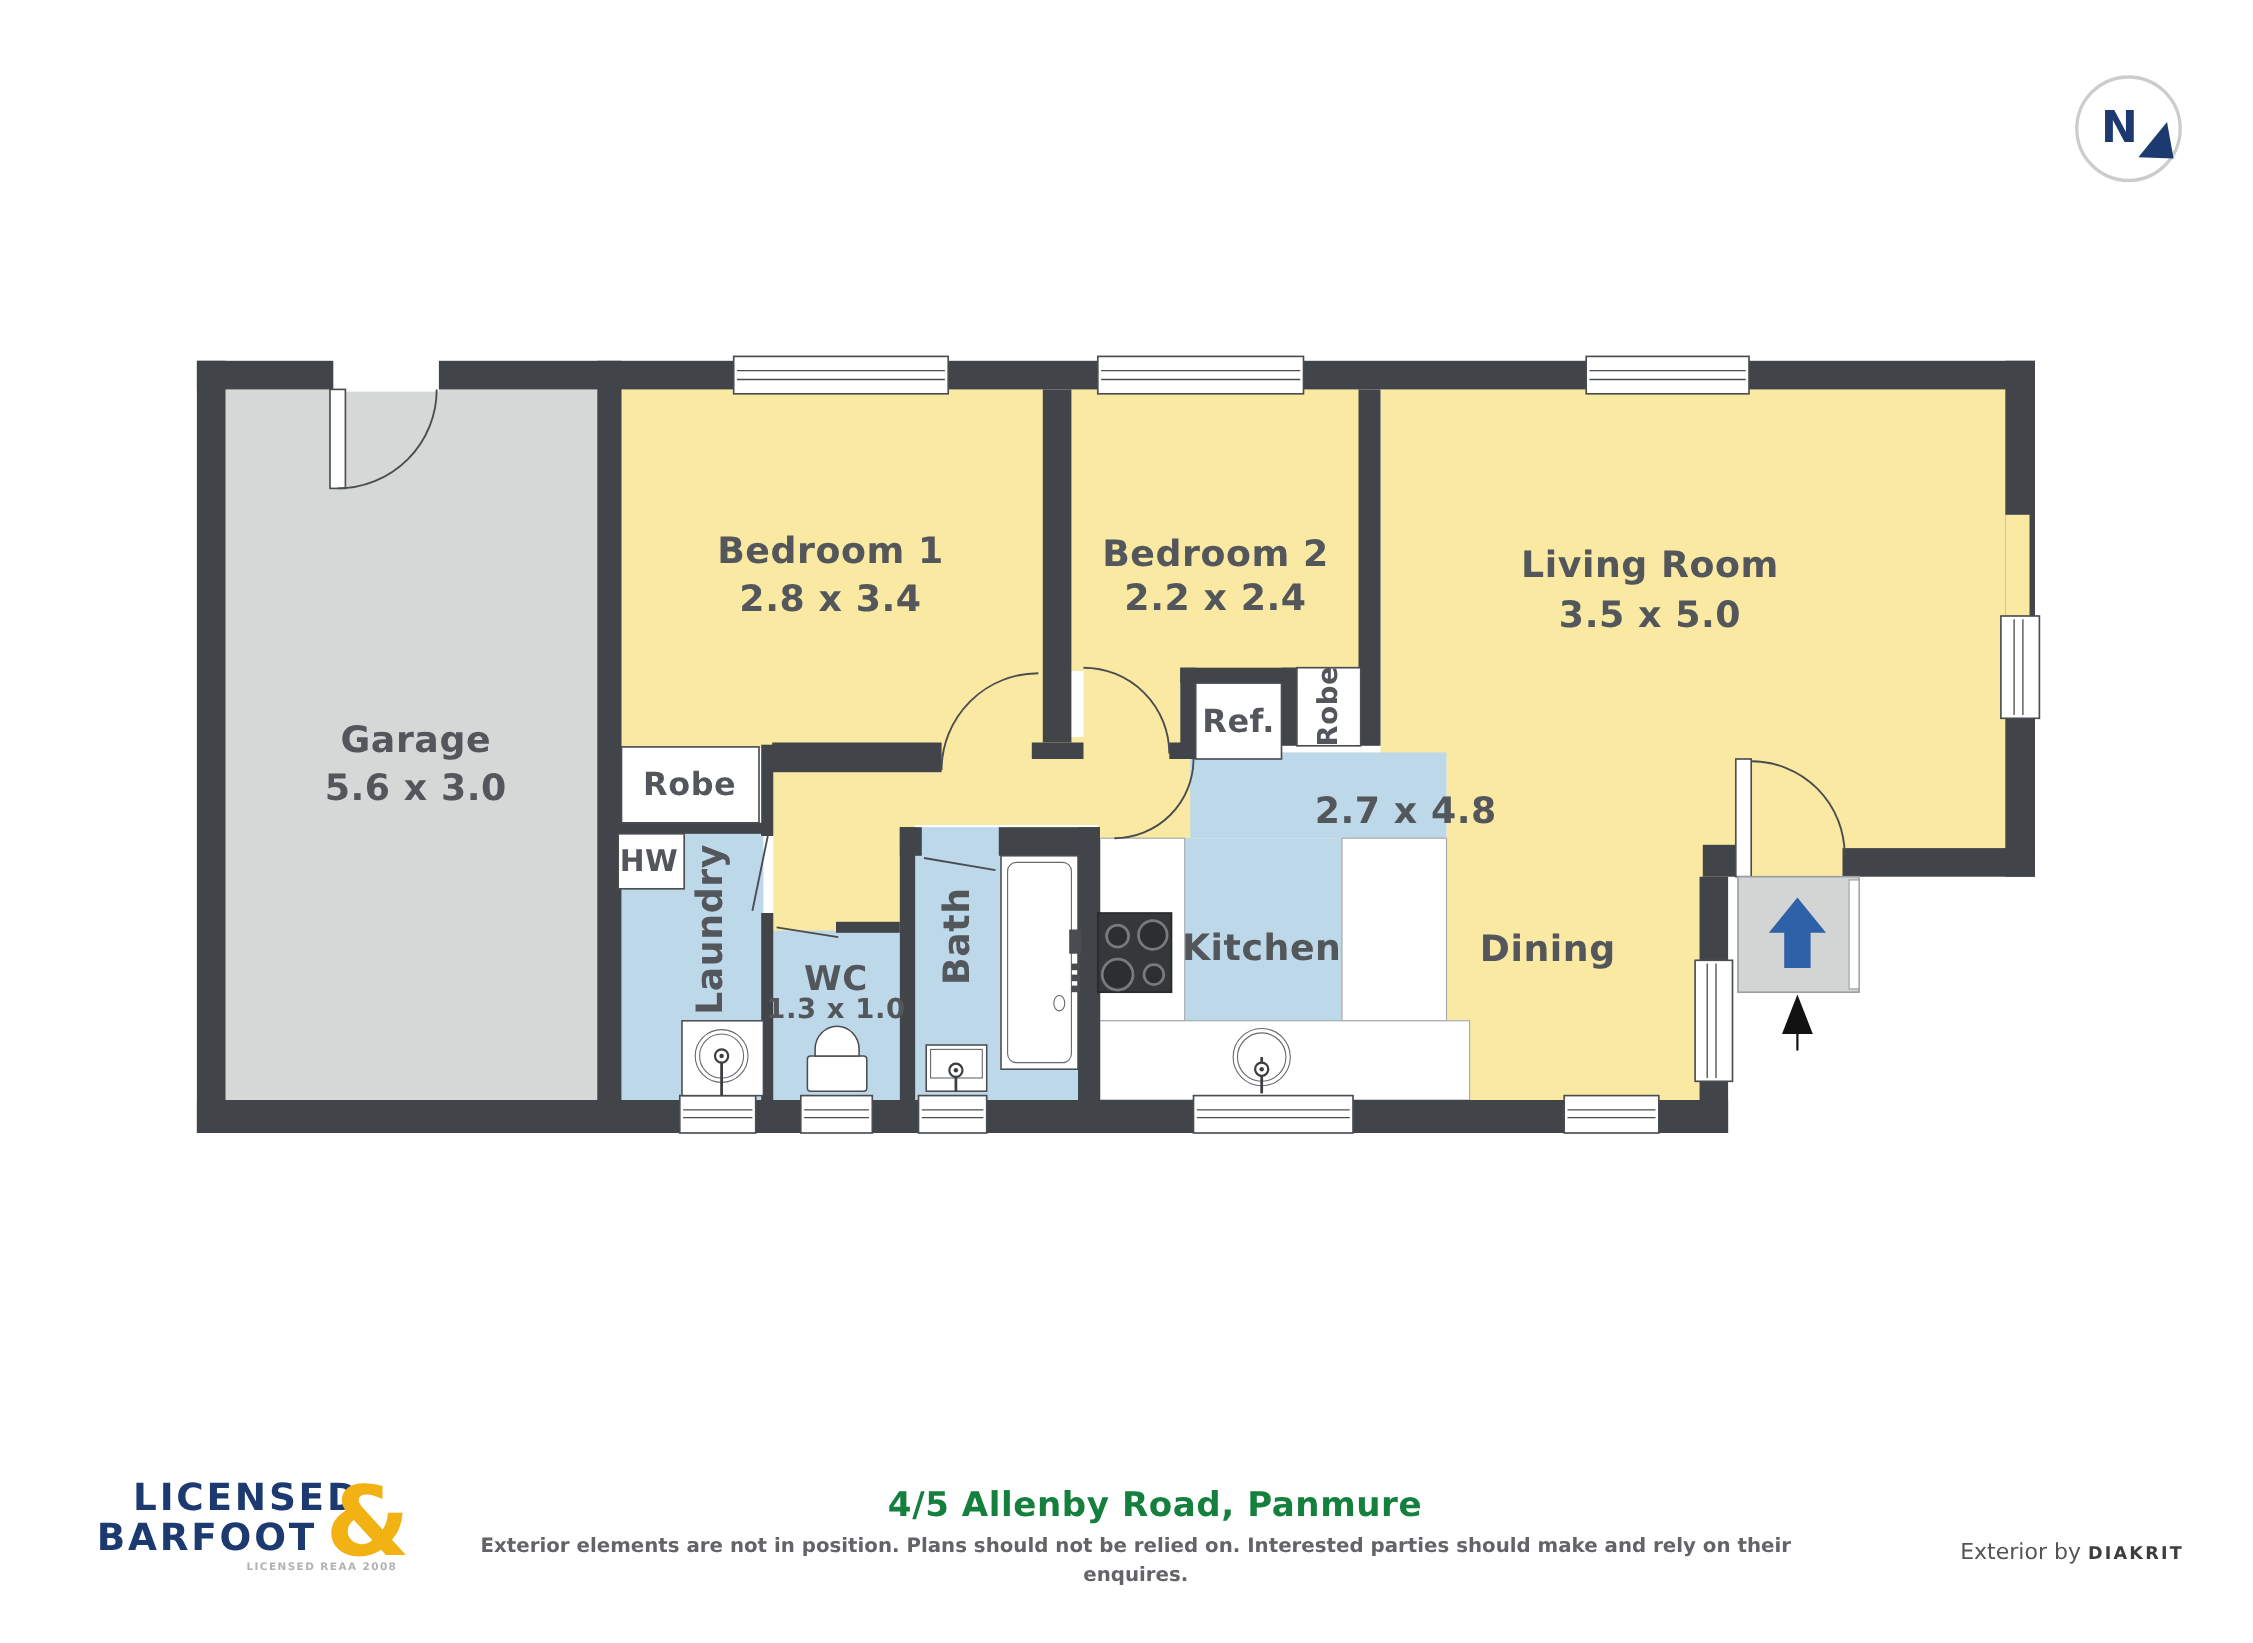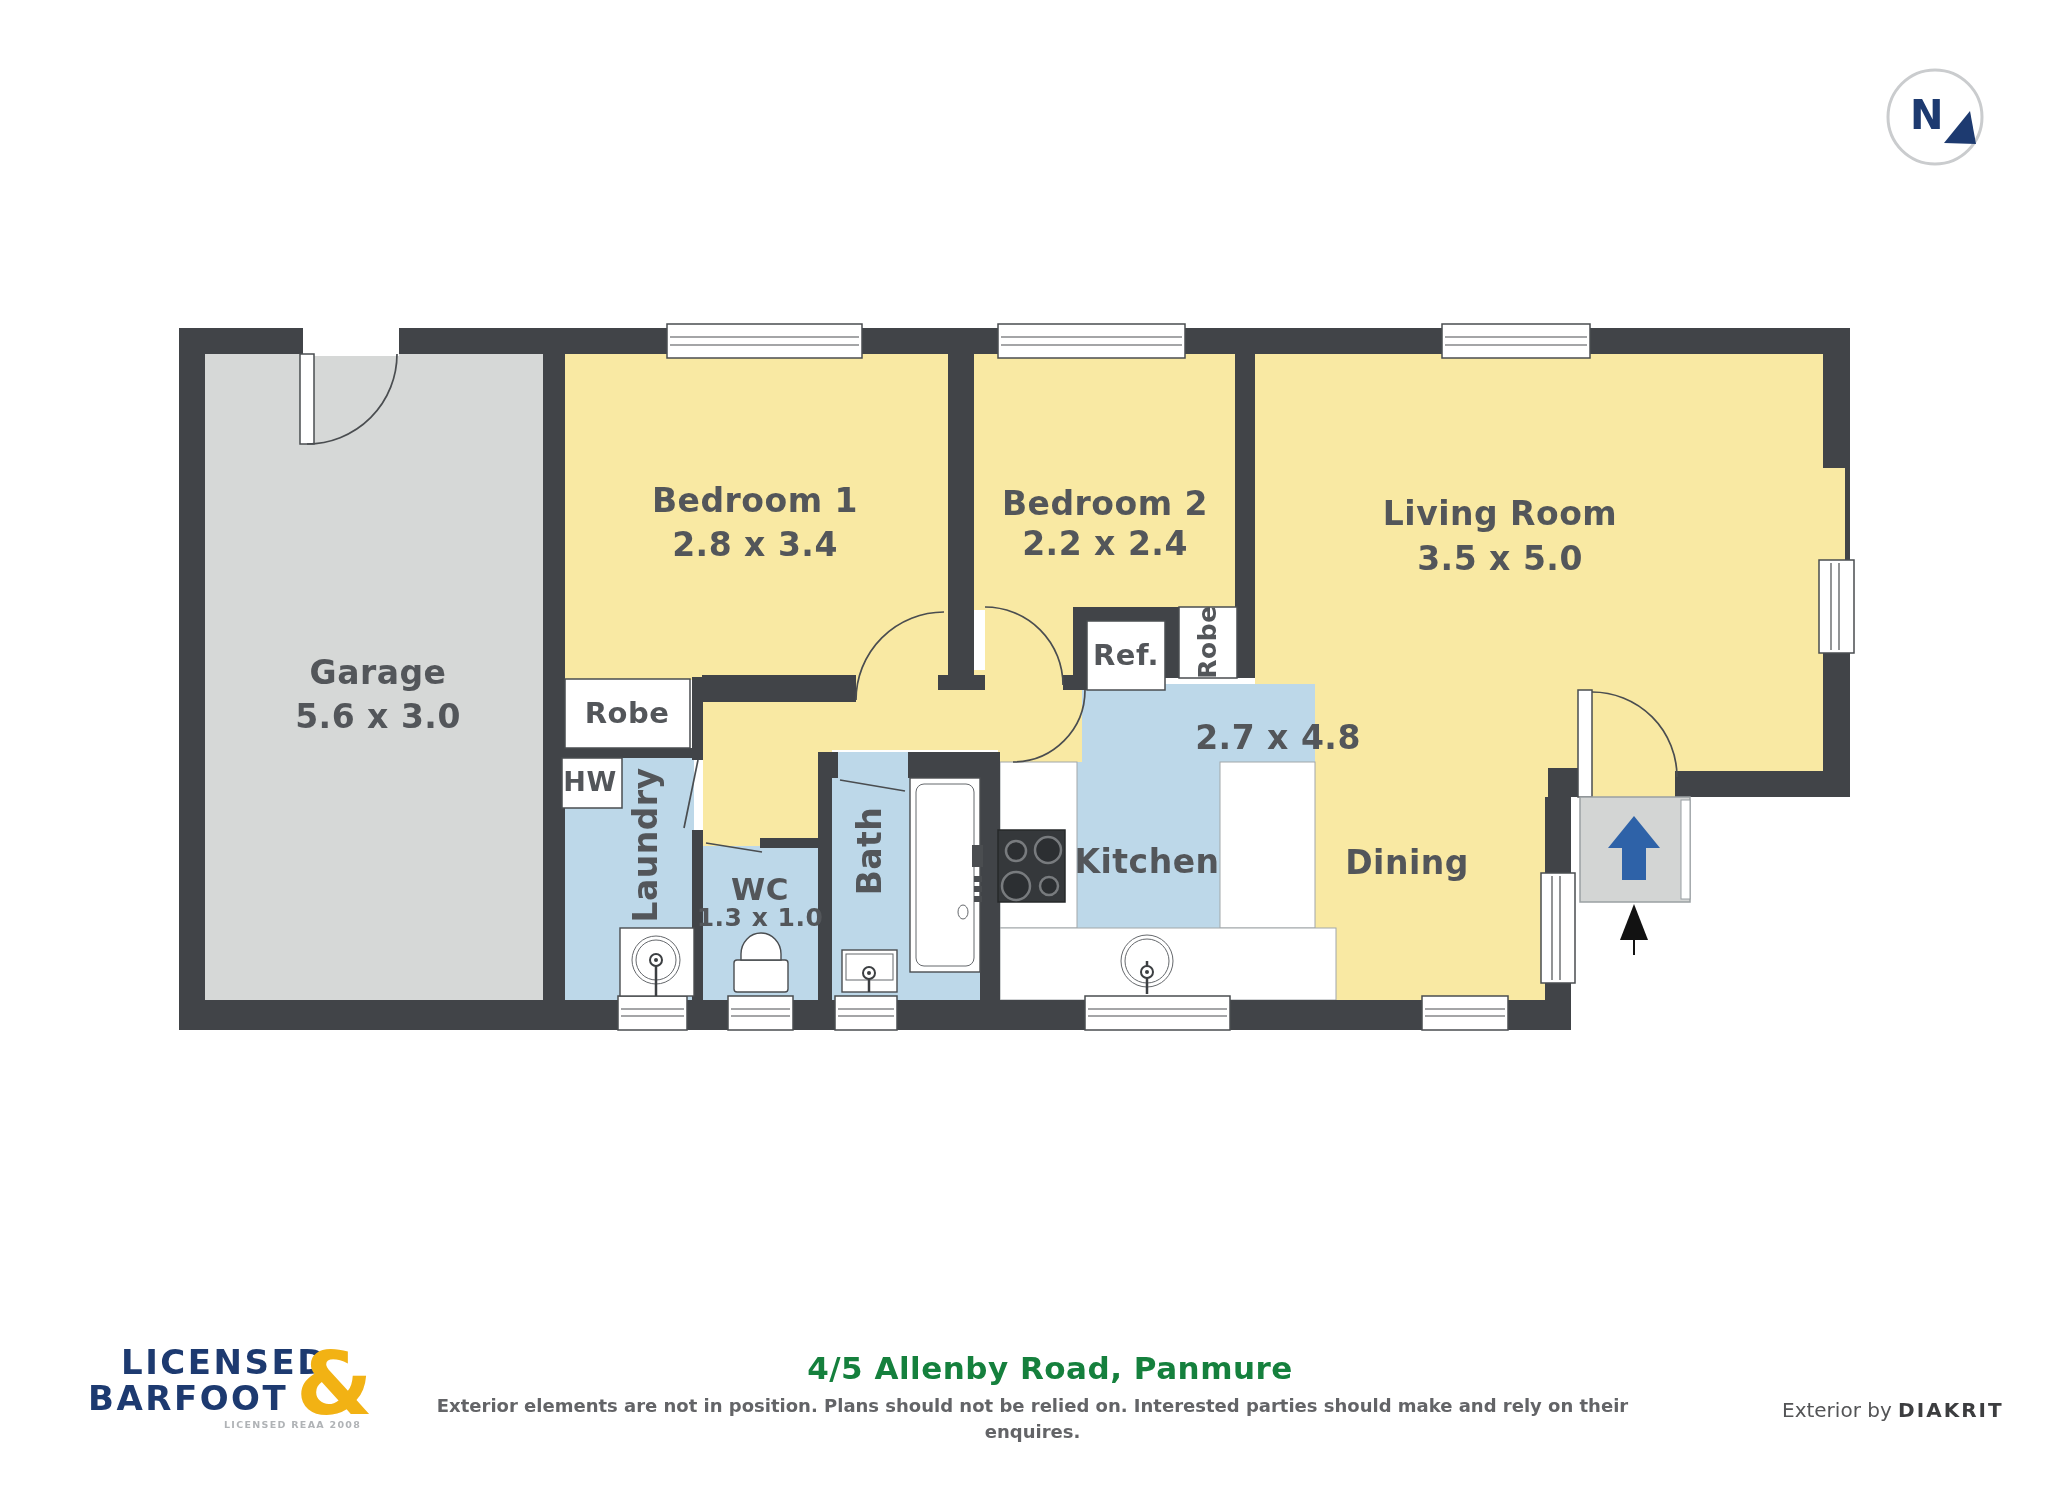--- a/index.html
+++ b/index.html
@@ -22,21 +22,21 @@
   .s33{font-size:33px;} .s31{font-size:31px;} .s29{font-size:29px;} .s27{font-size:27px;} .s25{font-size:25px;}
   
   .logo{position:absolute;left:88px;top:1344px;width:280px;color:var(--brand_navy);}
   .logo .l1,.logo .l2{font-weight:700;font-size:34px;letter-spacing:2.5px;line-height:36px;}
   .logo .l1{padding-left:33px;}
   .logo .amp{position:absolute;left:208px;top:-12px;font-size:88px;font-weight:700;color:var(--brand_gold);}
   .logo .lic{font-size:9.5px;letter-spacing:1.3px;color:#b0b3b6;padding-left:136px;margin-top:3px;font-weight:700;}
   .addr{position:absolute;left:550px;top:1350px;width:1000px;text-align:center;font-size:31px;font-weight:700;color:#15803d;letter-spacing:.5px;}
   .disc{position:absolute;left:430px;top:1393px;width:1205px;text-align:center;font-size:18px;font-weight:700;color:#636467;line-height:26px;}
   .prod{position:absolute;left:1782px;top:1398px;font-size:20px;color:#535456;white-space:nowrap;}
-  .prod b{font-weight:700;letter-spacing:2px;color:#3c3d3f;font-size:20px;}
+  .prod b{font-weight:700;letter-spacing:2px;color:#3c3d3f;font-size:16px;}
 </style>
 </head>
 <body>
 
 <div id="page">
 
 <svg width="2048" height="1494" viewBox="0 0 2048 1494">
 
   <g>
     <rect class="ggray" x="192" y="340" width="363" height="670"></rect>

